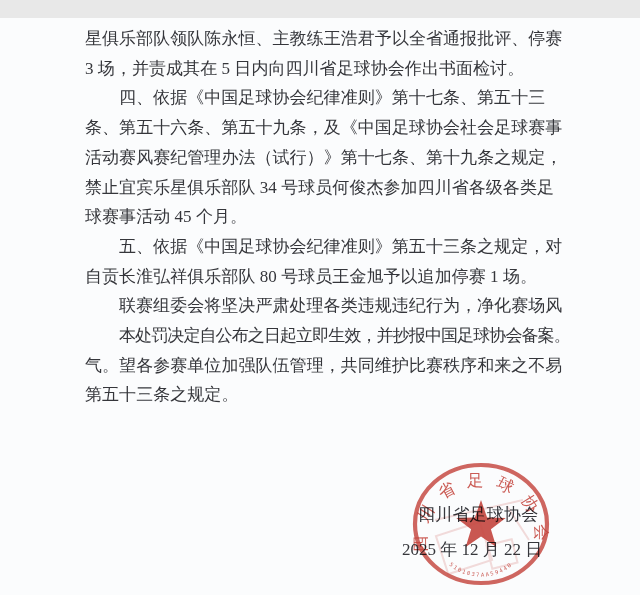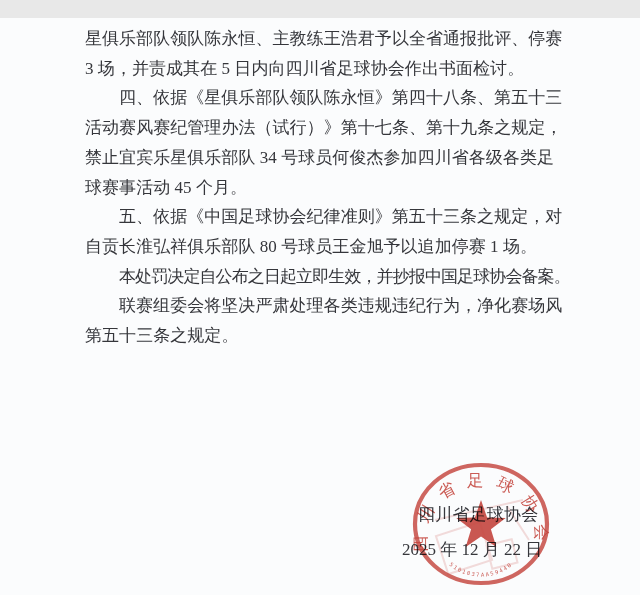--- a/index.html
+++ b/index.html
@@ -55,28 +55,30 @@
   }
 </style>
 </head>
 <body>
 
 <div class="page">
 
   <div class="doc-text">
     <div class="doc-line">星俱乐部队领队陈永恒、主教练王浩君予以全省通报批评、停赛</div>
     <div class="doc-line">3 场，并责成其在 5 日内向四川省足球协会作出书面检讨。</div>
-    <div class="doc-line indent">四、依据《星俱乐部队领队陈永恒》第四十八条、第五十三</div>
+    <div class="doc-line indent">四、依据《中国足球协会纪律准则》第十七条、第五十三</div>
+    <div class="doc-line">条、第五十六条、第五十九条，及《中国足球协会社会足球赛事</div>
     <div class="doc-line">活动赛风赛纪管理办法（试行）》第十七条、第十九条之规定，</div>
     <div class="doc-line">禁止宜宾乐星俱乐部队 34 号球员何俊杰参加四川省各级各类足</div>
     <div class="doc-line">球赛事活动 45 个月。</div>
     <div class="doc-line indent">五、依据《中国足球协会纪律准则》第五十三条之规定，对</div>
     <div class="doc-line">自贡长淮弘祥俱乐部队 80 号球员王金旭予以追加停赛 1 场。</div>
+    <div class="doc-line indent">联赛组委会将坚决严肃处理各类违规违纪行为，净化赛场风</div>
     <div class="doc-line indent tight">本处罚决定自公布之日起立即生效，并抄报中国足球协会备案。</div>
-    <div class="doc-line indent">联赛组委会将坚决严肃处理各类违规违纪行为，净化赛场风</div>
+    <div class="doc-line">气。望各参赛单位加强队伍管理，共同维护比赛秩序和来之不易</div>
     <div class="doc-line">第五十三条之规定。</div>
   </div>
 
   <div class="sig-org">四川省足球协会</div>
   <div class="sig-date">2025 年 12 月 22 日</div>
 
   <svg class="seal" viewBox="0 0 140 128" xmlns="http://www.w3.org/2000/svg">
 
     <ellipse cx="70" cy="62" rx="66" ry="59" fill="none" stroke="#c8463e" stroke-width="4.2" opacity="0.82"></ellipse>
 

